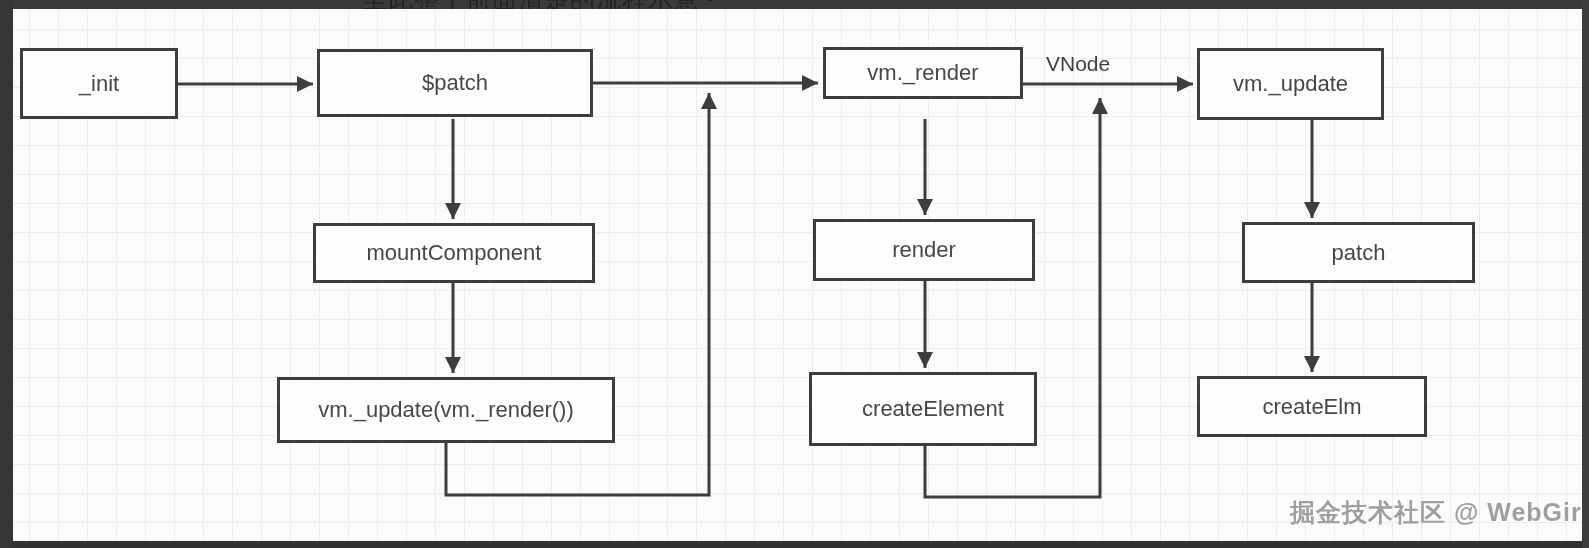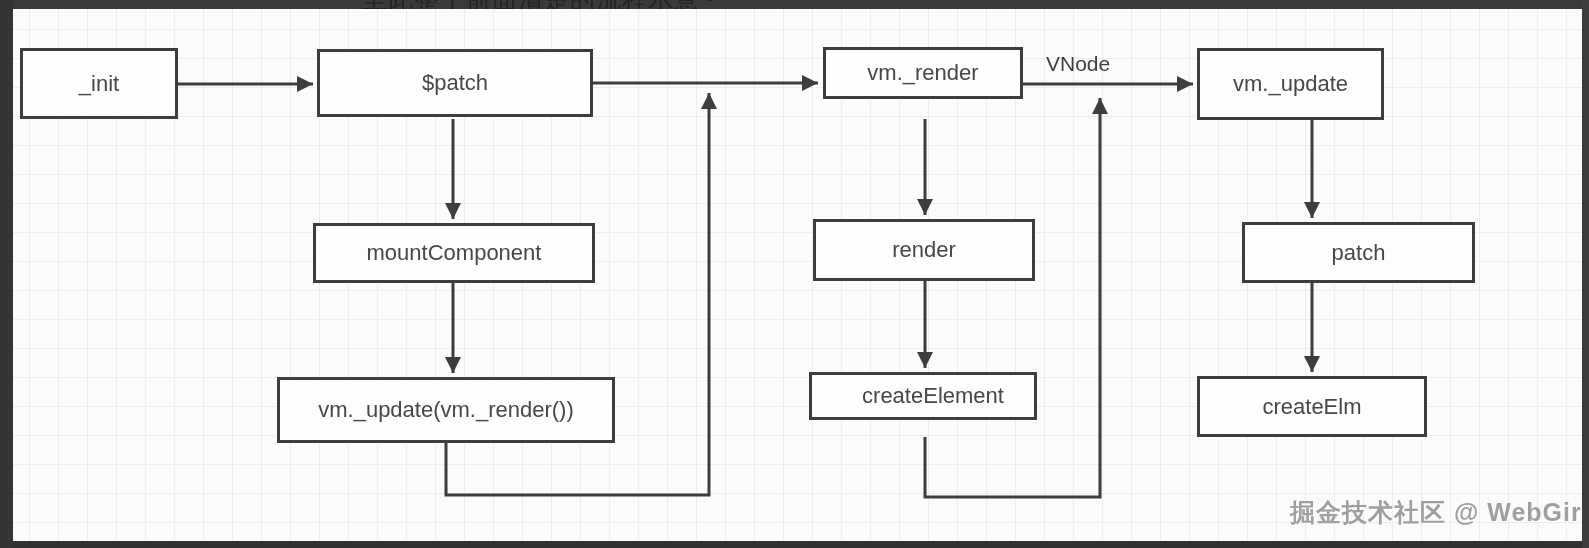--- a/index.html
+++ b/index.html
@@ -73,21 +73,21 @@
   <div class="node" style="left:823px;top:47px;width:200px;height:52px;">vm._render</div>
 
   <div class="node" style="left:1197px;top:48px;width:187px;height:72px;">vm._update</div>
 
   <div class="node" style="left:313px;top:223px;width:282px;height:60px;">mountComponent</div>
 
   <div class="node" style="left:277px;top:377px;width:338px;height:66px;">vm._update(vm._render())</div>
 
   <div class="node" style="left:813px;top:219px;width:222px;height:62px;">render</div>
 
-  <div class="node" style="left:809px;top:372px;width:228px;height:48px;padding-left:20px;">createElement</div>
+  <div class="node" style="left:809px;top:372px;width:228px;height:74px;padding-left:20px;">createElement</div>
 
   <div class="node" style="left:1197px;top:222px;width:233px;height:61px;margin-left:45px;">patch</div>
 
   <div class="node" style="left:1197px;top:376px;width:230px;height:61px;">createElm</div>
 
   <div id="vnode-label">VNode</div>
 
   <div id="watermark">掘金技术社区 @ WebGirl</div>
 
   <div class="bar" id="bar-top">

